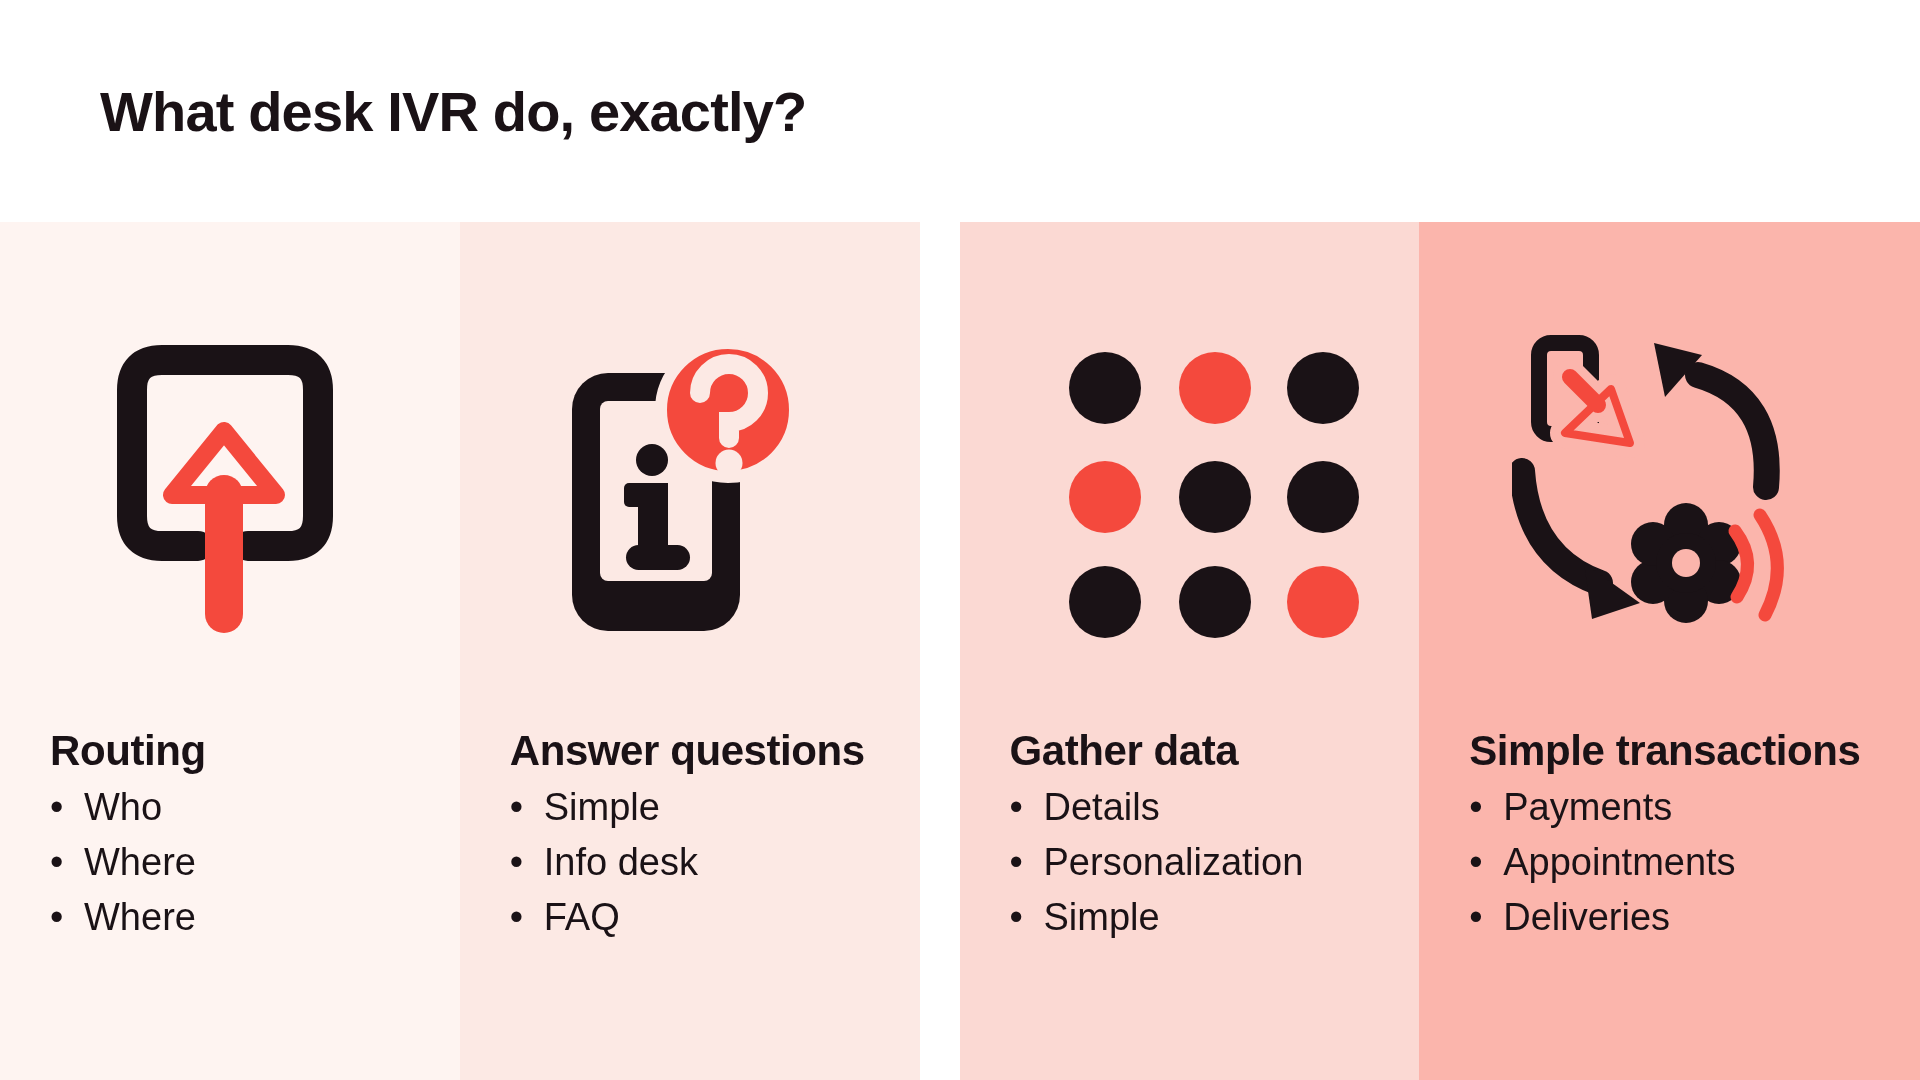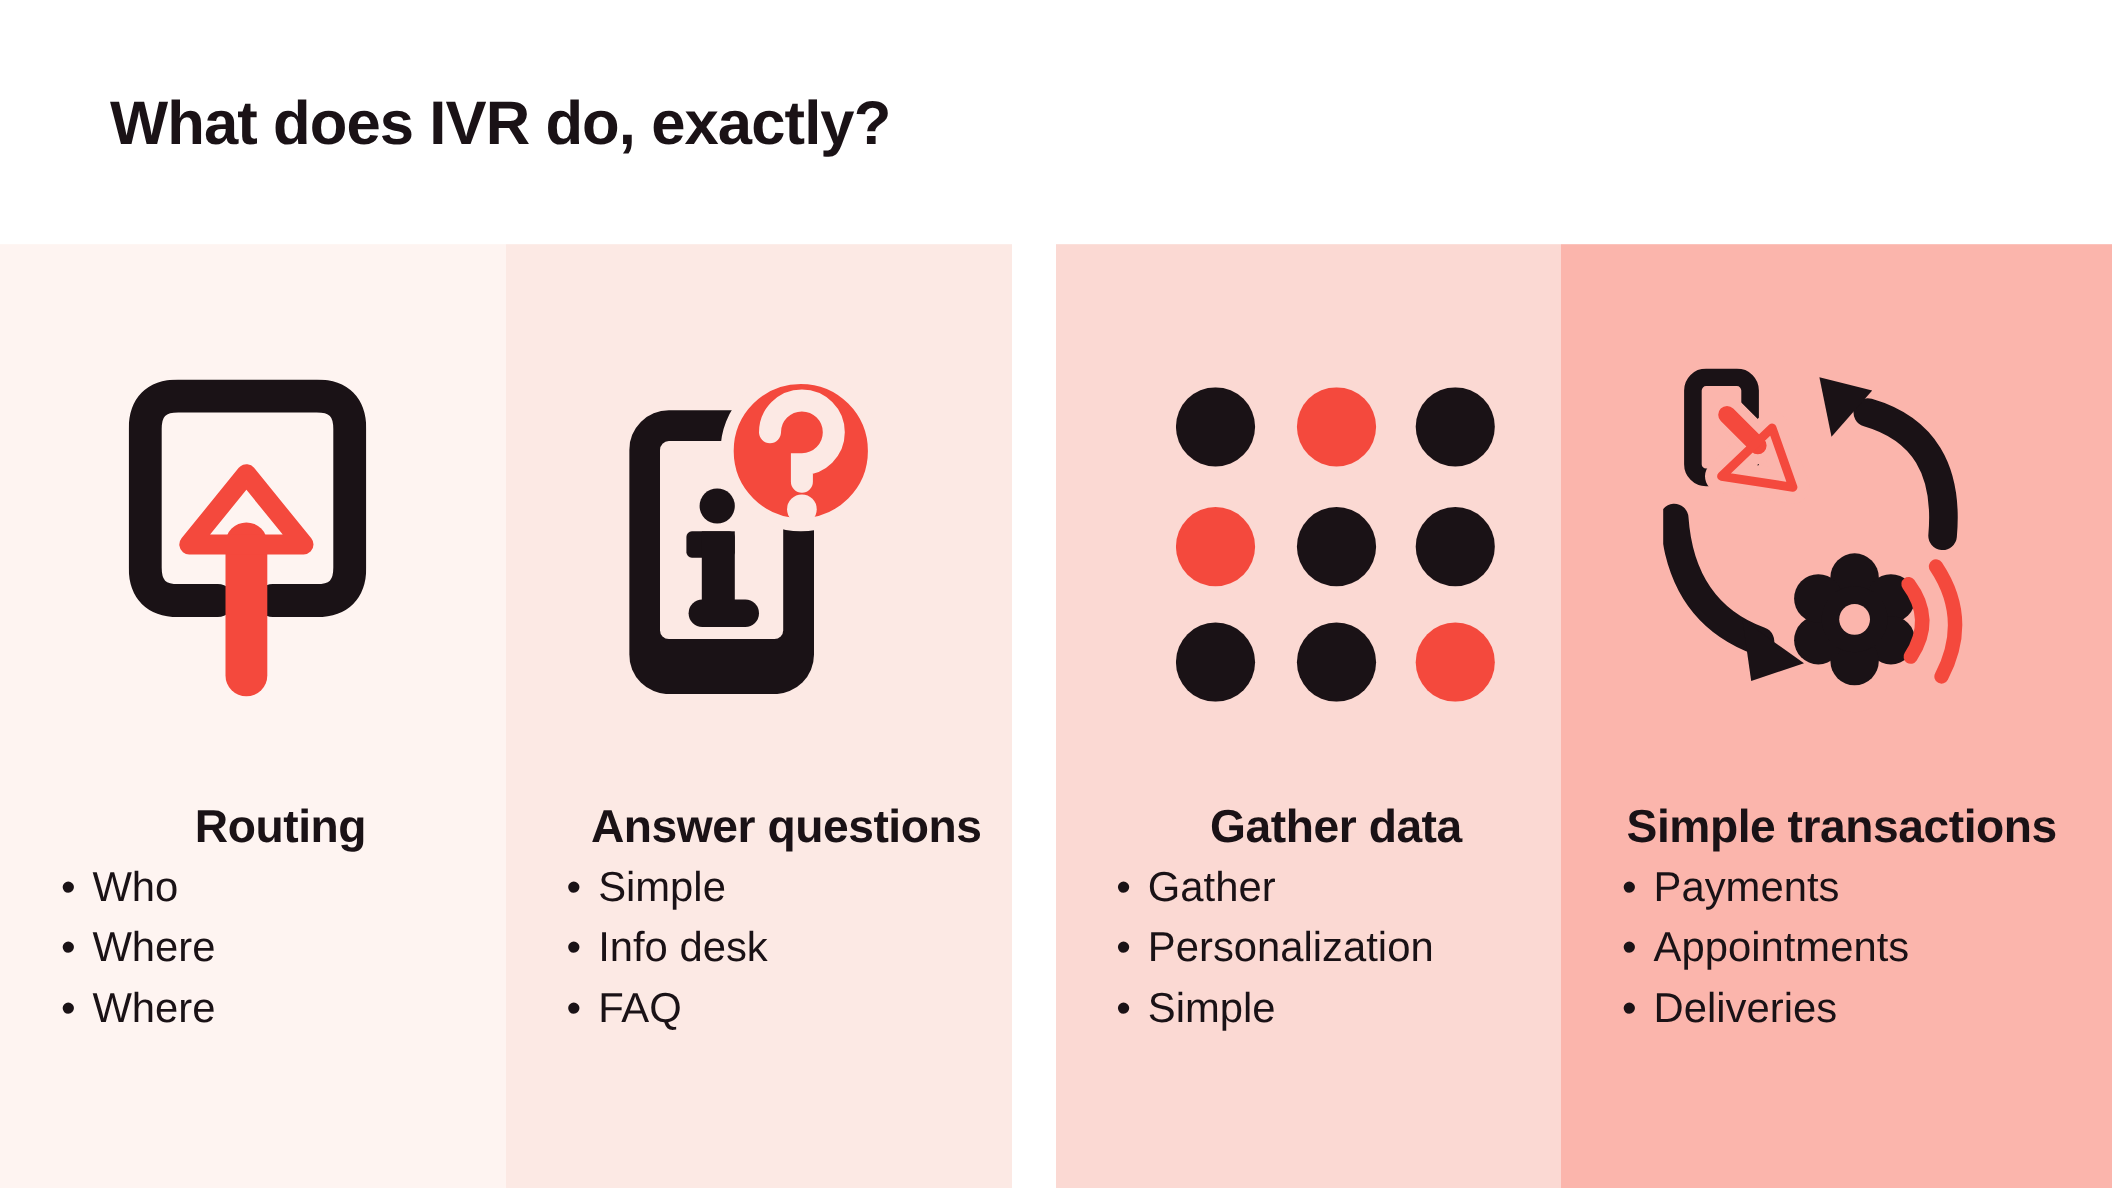--- a/index.html
+++ b/index.html
@@ -10,21 +10,21 @@
     color:var(--ink,#1A1216);
   }
   .canvas{position:absolute;inset:0;}
   .page-title{
     position:absolute;left:100px;top:78px;margin:0;
     font-size:56px;font-weight:700;letter-spacing:-0.015em;line-height:1.2;
     color:var(--ink);
   }
   .columns{
     position:absolute;left:0;top:222px;width:1920px;height:858px;
-    display:flex;flex-direction:row;text-align:center;
+    display:flex;flex-direction:row;
   }
   .col{position:relative;width:480px;height:858px;}
   .col1{background:var(--col1-bg);}
   .col2{background:var(--col2-bg);}
   .col3{background:var(--col3-bg);margin-left:40px;}
   .col4{background:var(--col4-bg);padding-left:41px;}
   .icon{position:absolute;display:block;}
   .icon-1{left:117px;top:123px;}
   .icon-2{left:112px;top:113px;}
   .icon-3{left:109px;top:130px;}
@@ -50,21 +50,21 @@
   .halo2{stroke:var(--col2-bg);}
   .bg4-s{stroke:var(--col4-bg);fill:none;}
   .bg4-f{fill:var(--col4-bg);}
   .halo4{stroke:var(--col4-bg);}
 </style>
 </head>
 <body>
 
 <div class="canvas">
 
-  <h1 class="page-title">What does IVR do, exactly?</h1>
+  <h1 class="page-title">What desk IVR do, exactly?</h1>
 
   <div class="columns">
 
     <section class="col col1">
       <svg class="icon icon-1" width="216" height="290" viewBox="0 0 216 290" aria-hidden="true">
         <path class="ink-s" stroke-width="30" stroke-linecap="round" d="M 81 201 H 45 Q 15 201 15 171 V 45 Q 15 15 45 15 H 171 Q 201 15 201 45 V 171 Q 201 201 171 201 H 131"></path>
         <rect class="red-f" x="88" y="130" width="38" height="158" rx="19"></rect>
         <path class="red-f red-s" stroke-width="18" stroke-linejoin="round" d="M 107 86 L 55 150 L 159 150 Z"></path>
       </svg>
       <div class="text-block">
@@ -135,21 +135,21 @@
         <circle cx="254" cy="145" r="36" fill="#1A1216"></circle>
         <circle cx="36" cy="250" r="36" fill="#1A1216"></circle>
         <circle cx="146" cy="250" r="36" fill="#1A1216"></circle>
         <circle cx="254" cy="250" r="36" fill="#F4493D"></circle>
       </svg>
       <div class="text-block">
         <h2 class="col-heading">Gather data</h2>
         <div class="bullets">
           <div class="bullet-line">
             <span class="bullet-dot">•</span>
-            <span>Gather</span>
+            <span>Details</span>
           </div>
           <div class="bullet-line">
             <span class="bullet-dot">•</span>
             <span>Personalization</span>
           </div>
           <div class="bullet-line">
             <span class="bullet-dot">•</span>
             <span>Simple</span>
           </div>
         </div>

